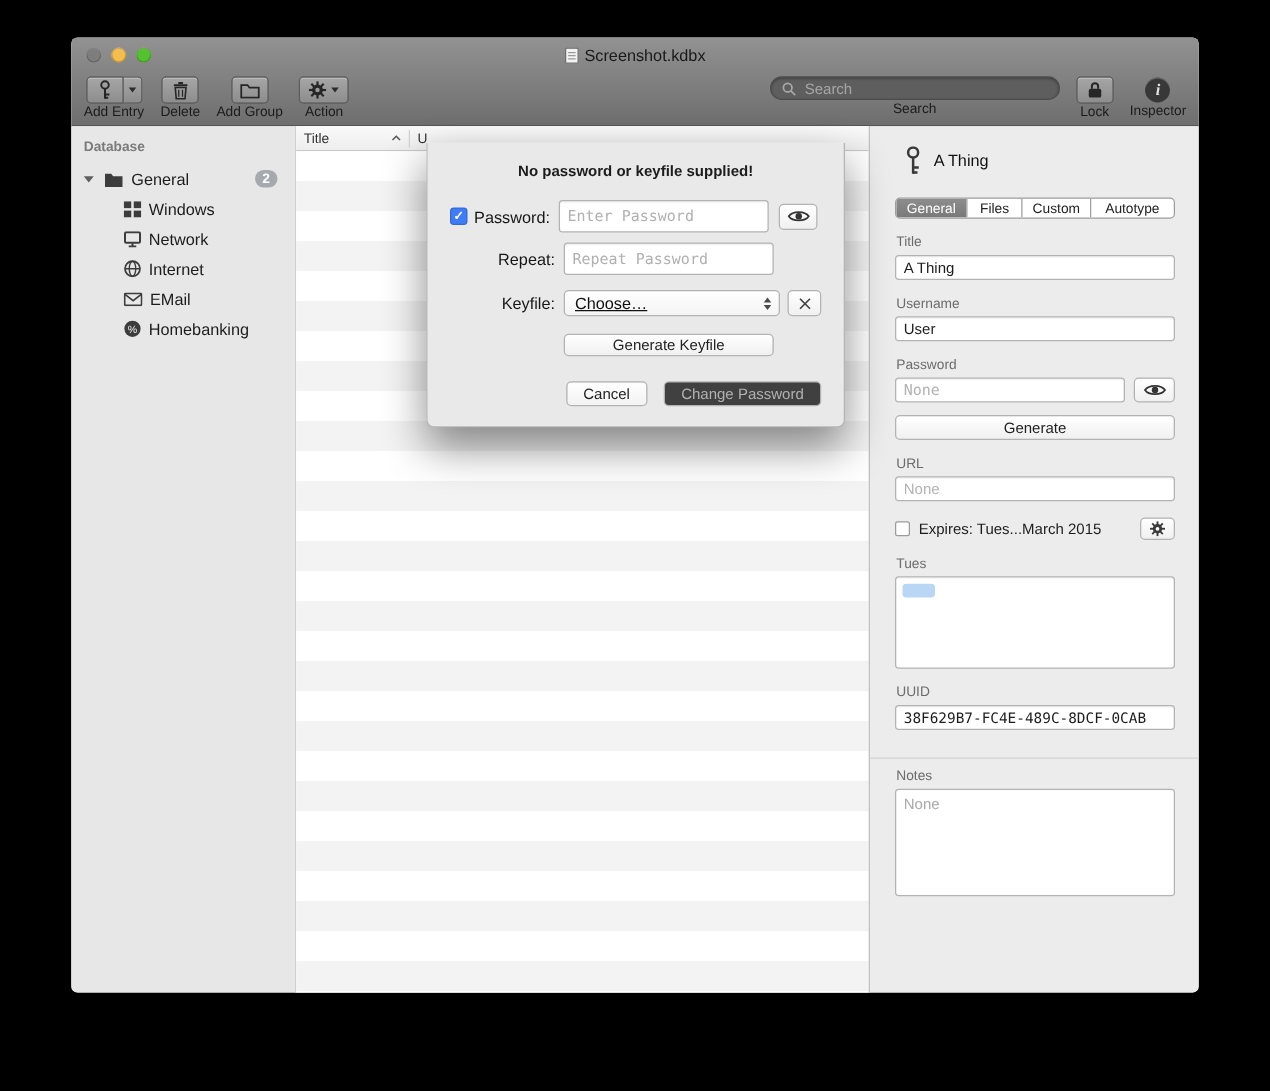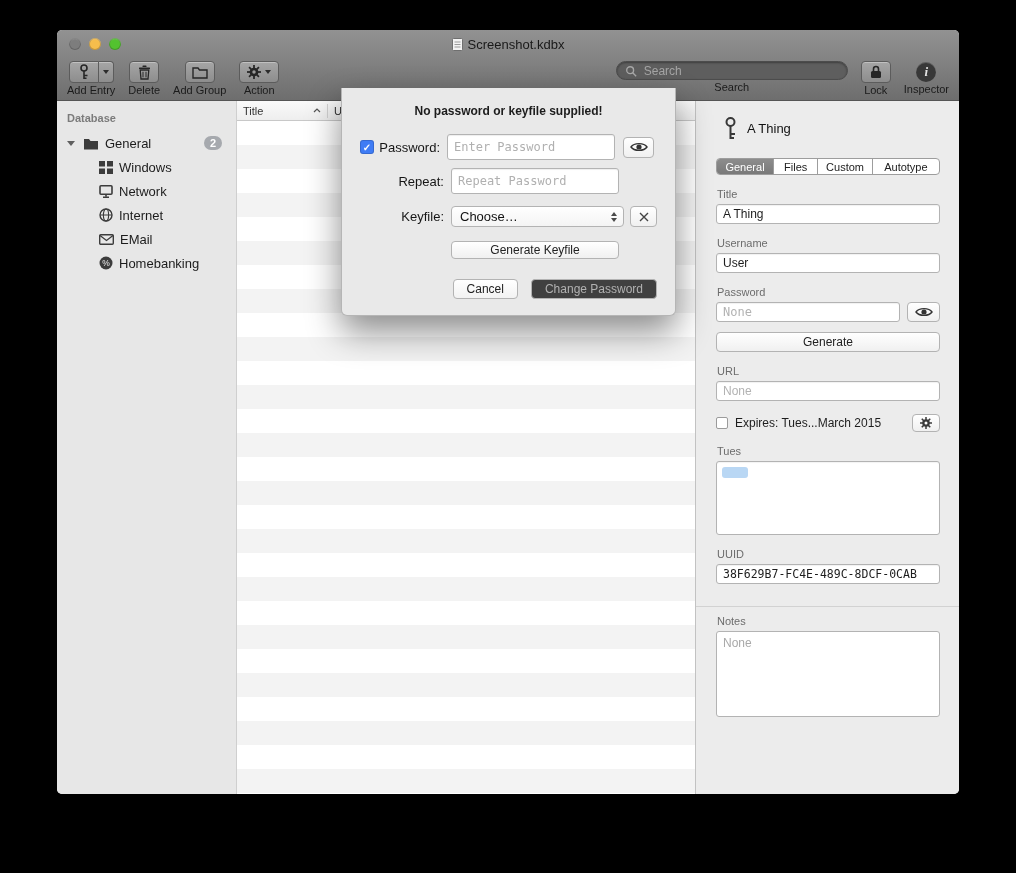--- a/index.html
+++ b/index.html
@@ -127,21 +127,21 @@
   .uuid-input { font-size:11.5px; white-space:nowrap; overflow:hidden; }
   .insp-divider { border-top:1px solid #d2d2d2; margin:22px -19px 0 -20px; }
   .notes-area {
     width:100%; height:86px; border:1px solid #b3b3b3; border-radius:3px; background:#fff;
     resize:none; font-size:12px; color:#1d1d1d; padding:4px 6px; outline:none;
     font-family:"Liberation Sans", sans-serif;
   }
   .notes-area::placeholder { color:#a9a9a9; }
   
   .sheet {
-    position:absolute; left:284px; top:58px; width:335px; z-index:10;
+    position:absolute; left:284px; top:84px; width:335px; z-index:10;
     background:#e9e9e9; border:1px solid #b5b5b5; border-top:none; border-radius:0 0 6px 6px;
     box-shadow:0 16px 34px rgba(0,0,0,.45);
     padding:16px 18px 16px 18px; font-size:13px; color:#161616;
   }
   .dlg-msg { text-align:center; font-size:12px; font-weight:bold; color:#1c1c1c; margin-bottom:16px; }
   .dlg-row { display:flex; align-items:center; margin-bottom:8px; }
   .dlg-check {
     width:14px; height:14px; border-radius:3px; background:var(--accent-blue,#3f7cf5);
     display:flex; align-items:center; justify-content:center; color:#fff; font-size:10px; font-weight:bold;
     box-shadow: inset 0 0 0 1px rgba(0,0,0,.15); margin-right:4px; flex-shrink:0;
@@ -151,21 +151,21 @@
   .dlg-input {
     width:168px; height:21px; border:1px solid #b3b3b3; border-radius:3px; background:#fff;
     padding:12px 6px; font-size:12px; color:#222; outline:none;
     box-shadow: inset 0 1px 1px rgba(0,0,0,.07);
   }
   .dlg-input, .dlg-input::placeholder { font-family:"DejaVu Sans Mono", monospace; }
   .dlg-input::placeholder { color:#b0b0b0; }
   .dlg-mini { height:21px; min-width:31px; margin-left:8px; }
   .popup {
     width:174px; height:21px; background:linear-gradient(#ffffff,#f4f4f4); border:1px solid #b3b3b3;
-    border-radius:4px; display:flex; align-items:center; padding:0 6px 0 8px; font-size:13px; color:#111;
+    border-radius:4px; display:flex; align-items:center; padding:0 6px 0 8px; font-size:13px; color:#111;text-decoration:underline;
   }
   .stepper { margin-left:auto; display:flex; flex-direction:column; gap:2px; }
   .t-up { width:0; height:0; border-left:3.5px solid transparent; border-right:3.5px solid transparent; border-bottom:4px solid #4a4a4a; }
   .t-dn { width:0; height:0; border-left:3.5px solid transparent; border-right:3.5px solid transparent; border-top:4px solid #4a4a4a; }
   .x-btn { min-width:27px; margin-left:6px; }
   .gen-keyfile {
     margin:6px 0 0 91px; width:168px; height:18px; background:linear-gradient(#ffffff,#f0f0f0);
     border:1px solid #b3b3b3; border-radius:4px; font-size:12px; color:#222;
     font-family:"Liberation Sans", sans-serif;
   }

